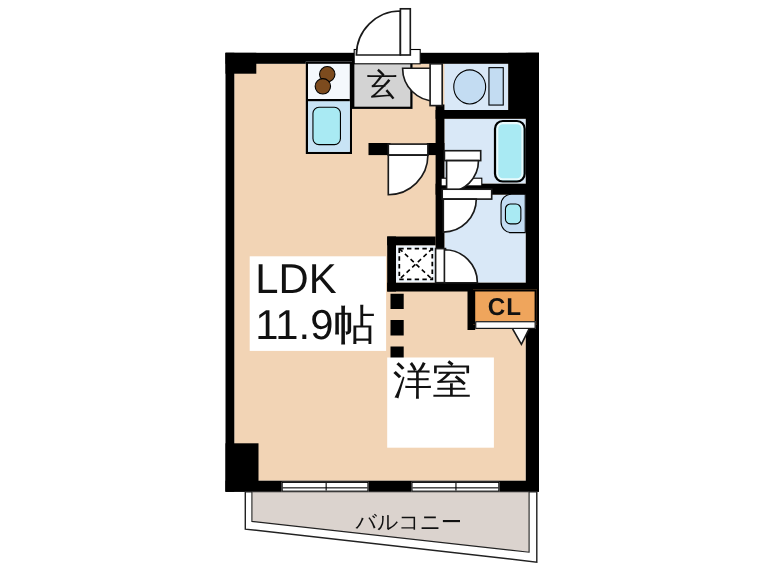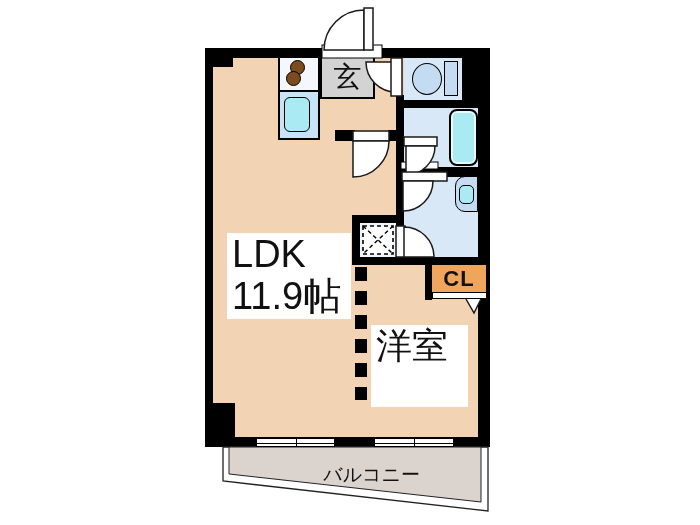--- a/index.html
+++ b/index.html
@@ -124,19 +124,19 @@
   </div>
   <div class="win" style="left:374px;top:438px;width:80px;height:9px;">
     <div class="mid"></div>
       <div class="tick"></div>
   </div>
 
   <div class="label-box" style="left:227px;top:233px;width:119px;height:82px;font-size:38px;">
     <span class="jp">LDK</span>
     <span class="jp">11.9帖</span>
   </div>
-  <div class="label-box" style="left:371px;top:325px;width:92px;height:78px;font-size:36px;">
+  <div class="label-box" style="left:352px;top:325px;width:92px;height:78px;font-size:36px;">
     <span class="jp">洋室</span>
   </div>
   <div class="abs jp" style="left:316px;top:462px;width:104px;height:20px;font-size:19px;color:#111;
        text-align:right;">バルコニー</div>
 
 </div>
 
 </body></html>

